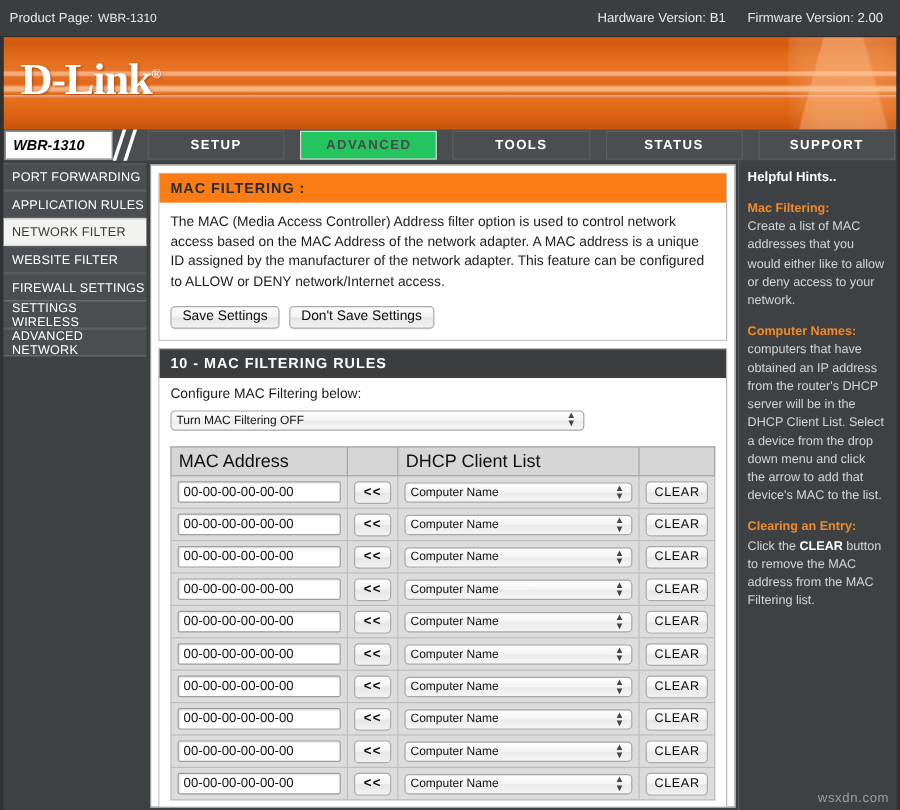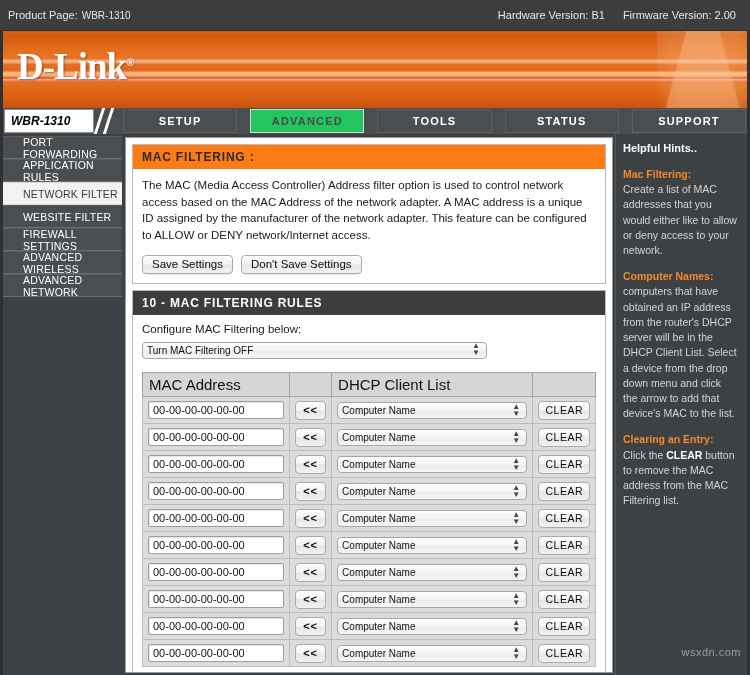--- a/index.html
+++ b/index.html
@@ -151,21 +151,21 @@
     width: 119px;
     background: #3e4143;
     padding-top: 2px;
   }
   .side-item {
     height: 23px;
     background: #4b4e50;
     color: #ffffff;
     font-size: 10.5px;
     display: flex; align-items: center;
-    padding-left: 20px;
+    padding-left: 7px;
     border-bottom: 1px solid #6a6d6f;
     border-top: 1px solid #595c5e;
     cursor: pointer;
     letter-spacing: 0.2px;
   }
   .side-item.active {
     background: #f2f2f0;
     color: #3a3a3a;
     border-color: #d8d8d6;
   }
@@ -323,21 +323,21 @@
   .hint-block { margin-bottom: 11px; }
   .hint-title {
     color: #f08a2a;
     font-weight: bold;
     display: block;
   }
   .hint-text b { color: #ffffff; }
 
   .watermark {
     position: absolute;
-    right: 6px; bottom: 15px;
+    right: 6px; bottom: 2px;
     color: #9b9ea0;
     font-size: 11px;
     letter-spacing: 0.5px;
   }
 </style>
 </head>
 <body>
 
 <div id="page">
 
@@ -382,21 +382,21 @@
   </div>
 
   <div class="body">
 
     <div class="sidebar">
       <div class="side-item">PORT FORWARDING</div>
       <div class="side-item">APPLICATION RULES</div>
       <div class="side-item active">NETWORK FILTER</div>
       <div class="side-item">WEBSITE FILTER</div>
       <div class="side-item">FIREWALL SETTINGS</div>
-      <div class="side-item">ADVANCED WIRELESS</div>
+      <div class="side-item">SETTINGS WIRELESS</div>
       <div class="side-item">ADVANCED NETWORK</div>
     </div>
 
     <div class="main">
 
       <div class="panel">
         <div class="panel-head-orange">MAC FILTERING :</div>
         <div class="panel-body">
           <p class="desc">The MAC (Media Access Controller) Address filter option is used to control network access based on the MAC Address of the network adapter. A MAC address is a unique ID assigned by the manufacturer of the network adapter. This feature can be configured to ALLOW or DENY network/Internet access.</p>
           <div class="btnrow">

